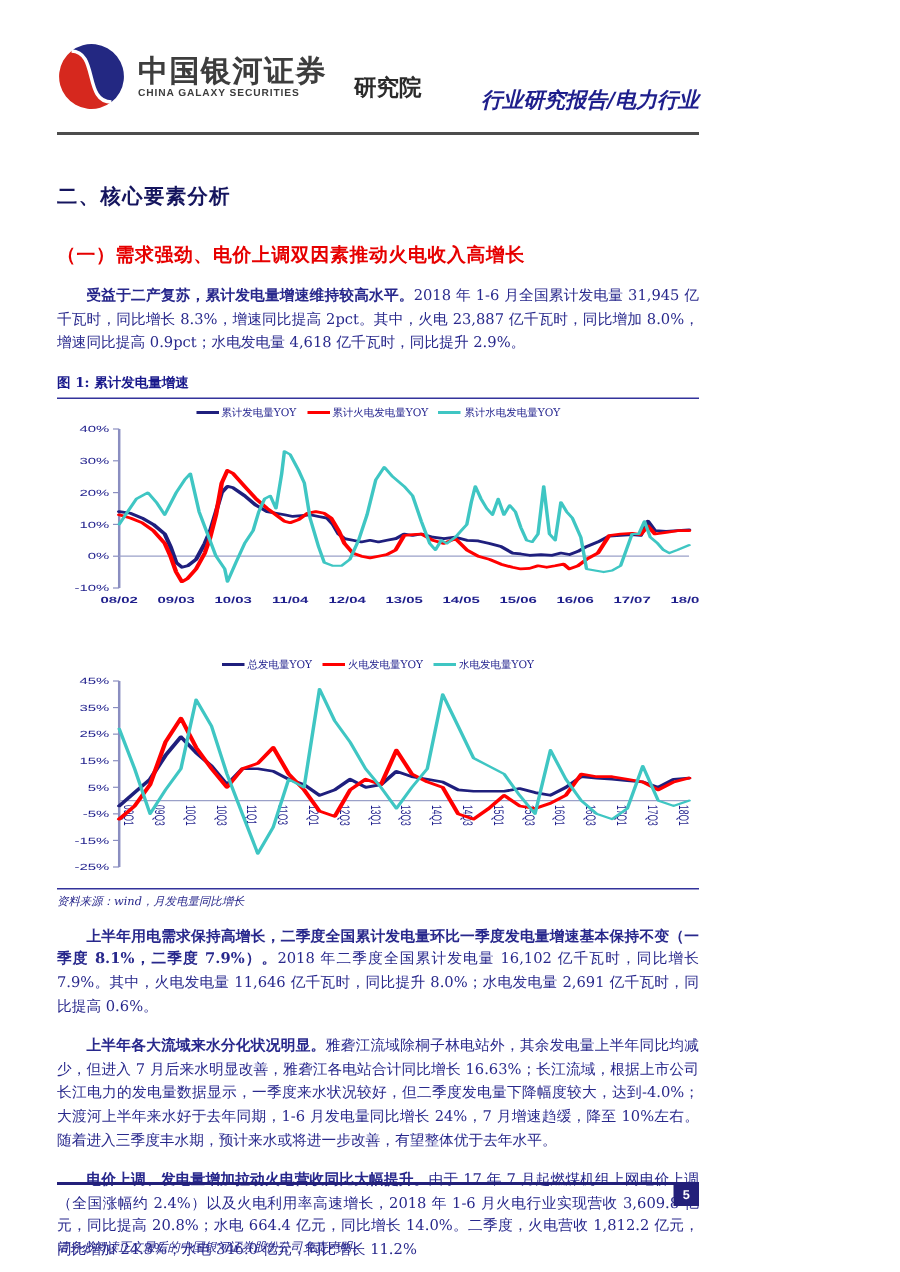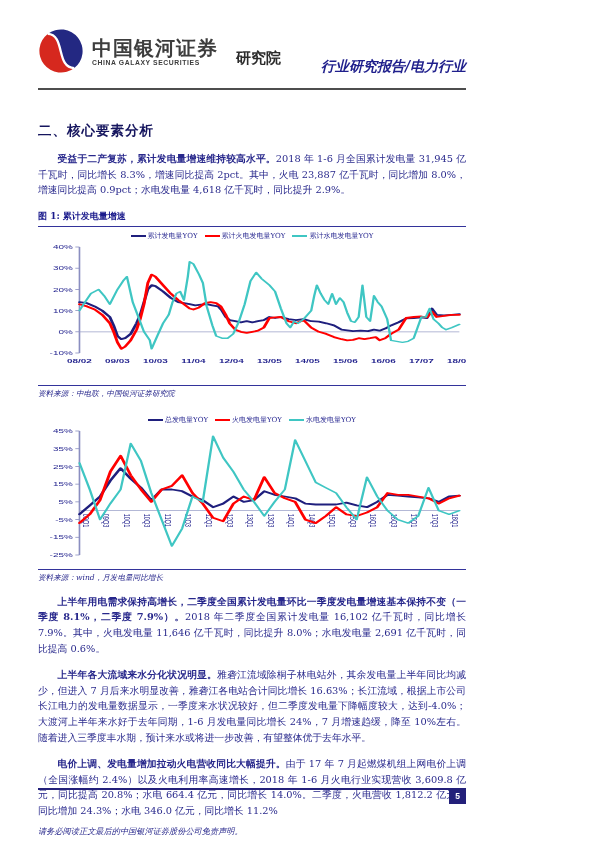--- a/index.html
+++ b/index.html
@@ -65,20 +65,21 @@
           <div class="brand-cn">中国银河证券</div>
           <div class="brand-en">CHINA GALAXY SECURITIES</div>
         </div>
         <div class="brand-suffix">研究院</div>
       </div>
       <div class="report-tag">行业研究报告/电力行业</div>
     </div>
     <hr class="header-rule">
 
     <div class="h1">二、核心要素分析</div>
+    <div class="h2">（一）需求强劲、电价上调双因素推动火电收入高增长</div>
 
     <p class="para"><span class="lead">受益于二产复苏，累计发电量增速维持较高水平。</span><span>2018 年 1-6 月全国累计发电量 31,945 亿千瓦时，同比增长 8.3%，增速同比提高 2pct。其中，火电 23,887 亿千瓦时，同比增加 8.0%，增速同比提高 0.9pct；水电发电量 4,618 亿千瓦时，同比提升 2.9%。</span></p>
 
     <div class="fig-row">
       <div class="fig">
         <div class="fig-caption">图 1: 累计发电量增速</div>
         <div class="legend">
             <span class="legend-item">
               <span class="legend-swatch" style="background: rgb(31, 31, 125);"></span>
               <span>累计发电量YOY</span>
@@ -115,21 +116,20 @@
             <text x="139.5" y="122" text-anchor="middle" font-size="6" fill="#1f1f8c" font-weight="bold" font-family="Liberation Sans, sans-serif">13/05</text>
             <text x="162.4" y="122" text-anchor="middle" font-size="6" fill="#1f1f8c" font-weight="bold" font-family="Liberation Sans, sans-serif">14/05</text>
             <text x="185.3" y="122" text-anchor="middle" font-size="6" fill="#1f1f8c" font-weight="bold" font-family="Liberation Sans, sans-serif">15/06</text>
             <text x="208.2" y="122" text-anchor="middle" font-size="6" fill="#1f1f8c" font-weight="bold" font-family="Liberation Sans, sans-serif">16/06</text>
             <text x="231.1" y="122" text-anchor="middle" font-size="6" fill="#1f1f8c" font-weight="bold" font-family="Liberation Sans, sans-serif">17/07</text>
             <text x="254" y="122" text-anchor="middle" font-size="6" fill="#1f1f8c" font-weight="bold" font-family="Liberation Sans, sans-serif">18/07</text>
             <polyline points="25.0,61.1 29.6,62.2 34.2,65.4 38.7,69.6 43.3,76.0 45.6,84.4 47.9,95.0 50.2,98.2 52.5,97.2 55.9,92.9 59.4,82.3 61.6,73.8 63.9,61.1 66.2,48.4 68.5,44.2 70.8,45.2 75.4,50.5 80.0,56.9 84.5,61.1 88.0,62.2 91.4,63.2 94.8,64.3 98.3,63.7 101.7,63.2 105.1,64.3 108.6,65.4 110.9,69.6 113.2,76.0 115.5,79.1 118.9,80.2 122.3,81.3 125.8,80.2 129.2,81.3 132.6,80.2 136.1,79.1 139.5,76.0 142.9,77.0 146.4,76.0 151.0,78.1 155.5,79.1 160.1,78.1 164.7,80.2 169.3,80.6 173.8,82.3 178.4,84.4 183.0,88.7 186.4,89.3 189.9,90.2 194.5,89.7 199.0,90.2 202.5,88.7 205.9,89.7 209.3,87.6 212.8,84.4 217.4,81.3 221.9,77.4 226.5,77.0 231.1,76.4 234.5,77.0 237.5,67.5 240.3,73.8 244.8,74.3 249.4,73.8 254.0,73.2" fill="none" stroke="#1f1f7d" stroke-width="1.8" stroke-linejoin="round" stroke-linecap="round"></polyline>
             <polyline points="25.0,63.2 29.6,65.4 34.2,68.5 38.7,73.8 43.3,82.3 45.6,90.8 47.9,101.4 50.2,107.8 52.5,105.6 55.9,99.3 59.4,88.7 61.6,78.1 63.9,63.2 66.2,42.0 68.5,33.6 70.8,35.7 75.4,44.2 80.0,52.6 84.5,59.0 88.0,63.2 91.4,67.5 93.7,68.5 97.1,66.4 100.6,62.2 104.0,61.1 107.4,62.2 110.2,65.4 113.2,73.8 115.5,82.3 118.9,88.7 122.3,90.8 125.8,91.9 129.2,90.8 132.6,89.7 136.1,86.6 139.5,77.0 142.9,76.4 146.4,76.0 151.0,80.2 155.5,82.3 160.1,79.1 164.7,86.6 169.3,90.8 173.8,92.9 178.4,96.1 183.0,98.2 186.4,99.3 189.9,98.9 193.3,97.2 196.8,98.2 200.2,97.2 203.6,96.1 205.9,99.3 209.3,97.2 212.8,92.9 217.4,88.7 221.9,77.0 226.5,76.0 231.1,75.5 234.5,76.4 237.5,70.7 240.3,76.0 244.8,74.9 249.4,73.8 254.0,73.8" fill="none" stroke="#ff0000" stroke-width="1.8" stroke-linejoin="round" stroke-linecap="round"></polyline>
             <polyline points="25.0,69.6 28.4,61.1 31.9,52.6 36.5,48.4 39.9,54.8 43.3,63.2 47.9,48.4 51.3,39.9 53.6,35.7 57.1,61.1 60.5,76.0 63.9,90.8 67.4,99.3 68.5,107.8 71.9,95.0 75.4,82.3 78.8,73.8 81.1,61.1 83.4,52.6 85.7,50.5 88.0,59.0 90.3,35.7 91.4,20.8 93.7,23.0 97.1,33.6 99.4,42.0 101.7,65.4 105.1,84.4 107.4,95.0 110.9,97.2 114.3,97.2 117.7,92.9 121.2,80.2 124.6,63.2 128.1,39.9 131.5,31.4 134.9,37.8 139.5,44.2 142.9,50.5 146.4,67.5 149.8,82.3 152.1,86.6 154.4,80.2 156.7,82.3 160.1,78.1 162.4,73.8 164.7,69.6 166.5,54.8 168.1,44.2 170.4,52.6 172.7,59.0 175.0,63.2 177.3,52.6 179.6,63.2 181.9,56.9 184.2,61.1 186.4,71.7 188.7,80.2 191.0,81.3 193.3,76.0 195.6,44.2 197.9,76.0 200.2,80.2 202.5,54.8 204.8,61.1 207.1,65.4 210.5,78.1 212.8,99.3 216.2,100.3 219.7,101.4 223.1,100.3 226.5,97.2 228.8,86.6 231.1,76.0 233.8,76.0 236.1,67.5 238.4,78.1 241.4,82.3 243.7,86.6 246.0,88.7 249.4,86.6 254.0,83.4" fill="none" stroke="#3fc6c3" stroke-width="1.4" stroke-linejoin="round" stroke-linecap="round"></polyline>
           </svg>
-        <div class="fig-source">资料来源：中电联，中国银河证券研究院</div>
       </div>
       <div class="fig">
         <div class="legend">
             <span class="legend-item">
               <span class="legend-swatch" style="background: rgb(31, 31, 125);"></span>
               <span>总发电量YOY</span>
             </span>
             <span class="legend-item">
               <span class="legend-swatch" style="background: rgb(255, 0, 0);"></span>
               <span>火电发电量YOY</span>

